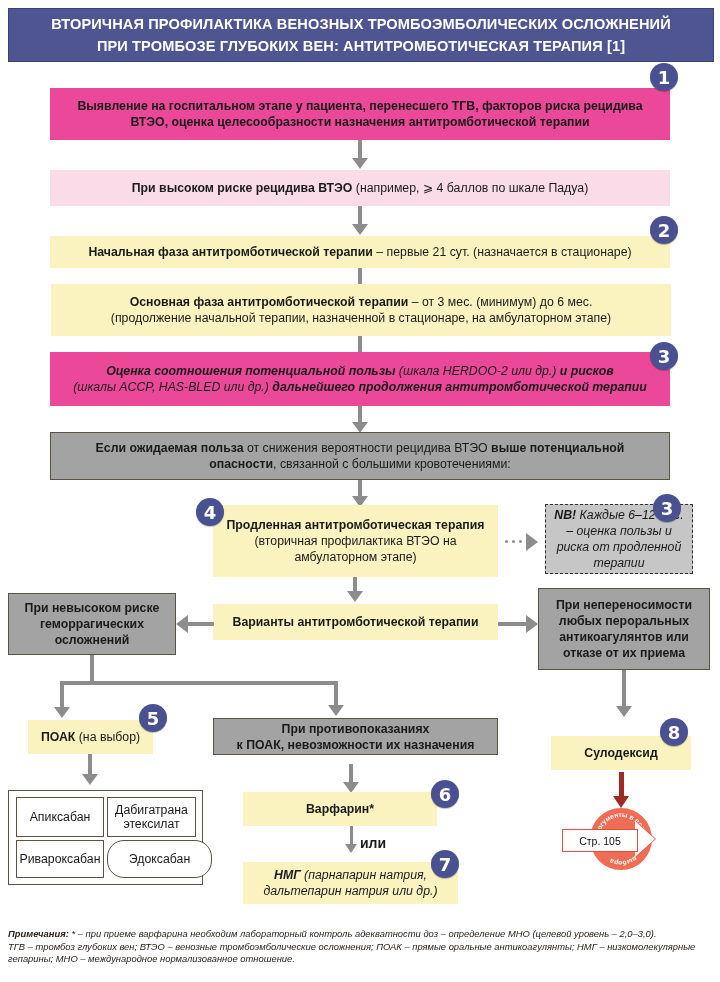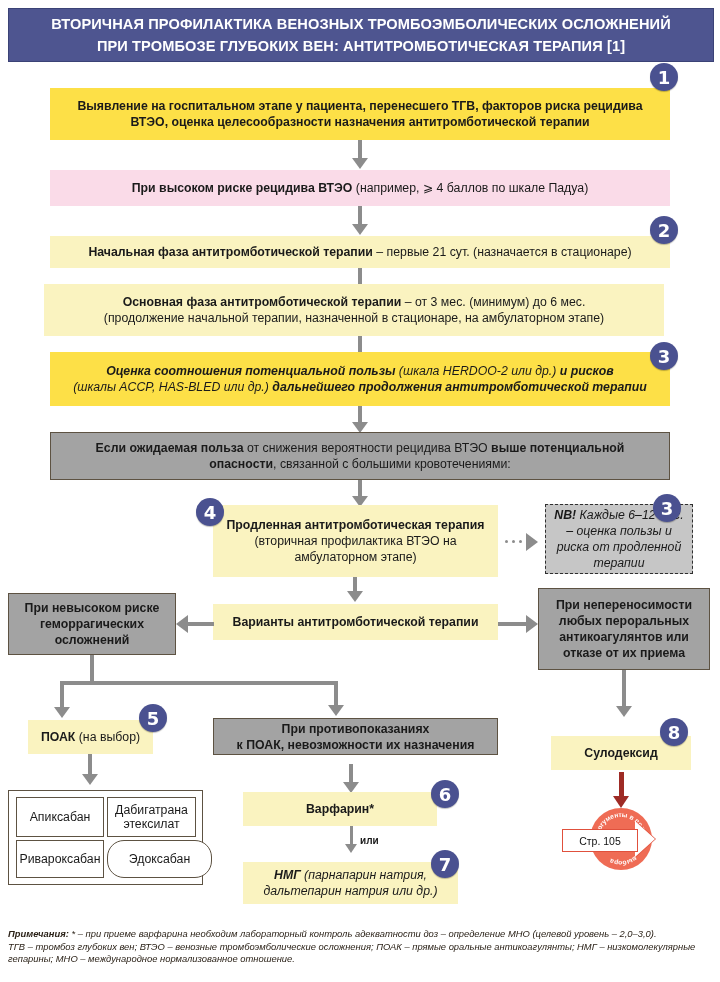--- a/index.html
+++ b/index.html
@@ -33,21 +33,21 @@
   .node{
     position:absolute;
     box-sizing:border-box;
     display:flex;align-items:center;justify-content:center;
     text-align:center;
     font-size:12.3px;
     line-height:16px;
     padding:3px 8px;
   }
   .node .t{display:block;}
-  .gray{background:#fde047;}
+  .gray{background:#ec4899;}
   .pink{background:#fadbe8;}
   .yellow{background:#faf3c0;}
   .white{background:#a3a3a3;border:1px solid #5d5242;}
   .dashgray{background:#c6c6c6;border:1.5px dashed #2f2f2f;}
   b{font-weight:bold;}
   .nb{font-style:italic;}
 
   
   .vline{position:absolute;background:#8c8c8c;width:4px;}
   .hline{position:absolute;background:#8c8c8c;height:4px;}
@@ -163,21 +163,21 @@
 
   <div class="badge" style="left:650px;top:216px;">2</div>
 
   <div class="node yellow" style="left:50px;top:236px;width:620px;height:32px;">
     <span><b>Начальная фаза антитромботической терапии</b><span> – первые 21 сут. (назначается в стационаре)</span></span>
   </div>
 
   <div class="vline" style="left:358px;top:268px;height:20px;"></div>
   <div class="arrow-down" style="left:352px;top:286px;"></div>
 
-  <div class="node yellow" style="left:44px;top:284px;width:620px;height:52px;flex-direction:column;">
+  <div class="node yellow" style="left:51px;top:284px;width:620px;height:52px;flex-direction:column;">
     <span class="t"><b>Основная фаза антитромботической терапии</b><span> – от 3 мес. (минимум) до 6 мес.</span></span>
     <span class="t">(продолжение начальной терапии, назначенной в стационаре, на амбулаторном этапе)</span>
   </div>
 
   <div class="vline" style="left:358px;top:336px;height:18px;"></div>
   <div class="arrow-down" style="left:352px;top:352px;"></div>
 
   <div class="badge" style="left:650px;top:342px;">3</div>
 
   <div class="node gray" style="left:50px;top:352px;width:620px;height:54px;flex-direction:column;font-style:italic;">
@@ -265,21 +265,21 @@
   <div class="arrow-down" style="left:343px;top:782px;"></div>
 
   <div class="badge" style="left:431px;top:780px;">6</div>
 
   <div class="node yellow" style="left:243px;top:792px;width:194px;height:34px;">
     <span style="font-weight:bold;">Варфарин*</span>
   </div>
 
   <div class="vthin" style="left:350px;top:826px;height:20px;"></div>
   <div class="arrow-down sm" style="left:345px;top:844px;"></div>
-  <div style="position:absolute;left:360px;top:835px;font-size:10px;font-weight:bold;">или</div>
+  <div style="position:absolute;left:360px;top:835px;font-size:14px;font-weight:bold;">или</div>
 
   <div class="badge" style="left:431px;top:850px;">7</div>
 
   <div class="node yellow" style="left:243px;top:862px;width:215px;height:42px;font-style:italic;">
     <span><b>НМГ</b><span> (парнапарин натрия, дальтепарин натрия или др.)</span></span>
   </div>
 
   <div class="vline" style="left:622px;top:670px;height:38px;"></div>
   <div class="arrow-down" style="left:616px;top:706px;"></div>
 

